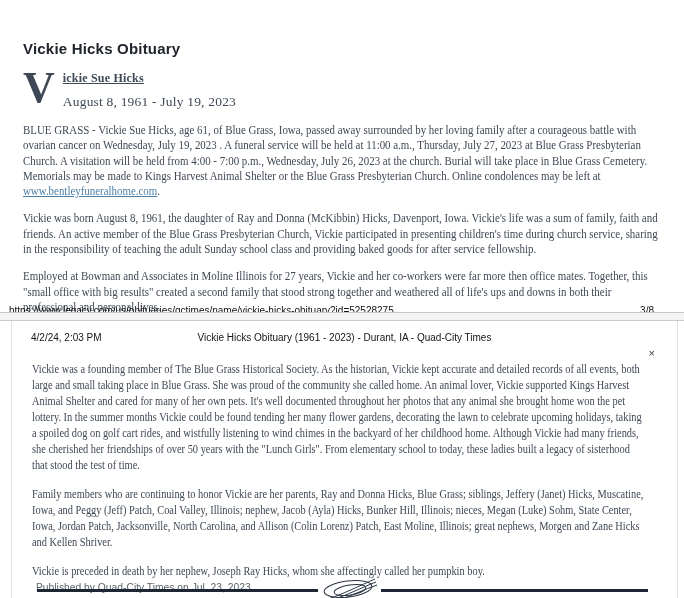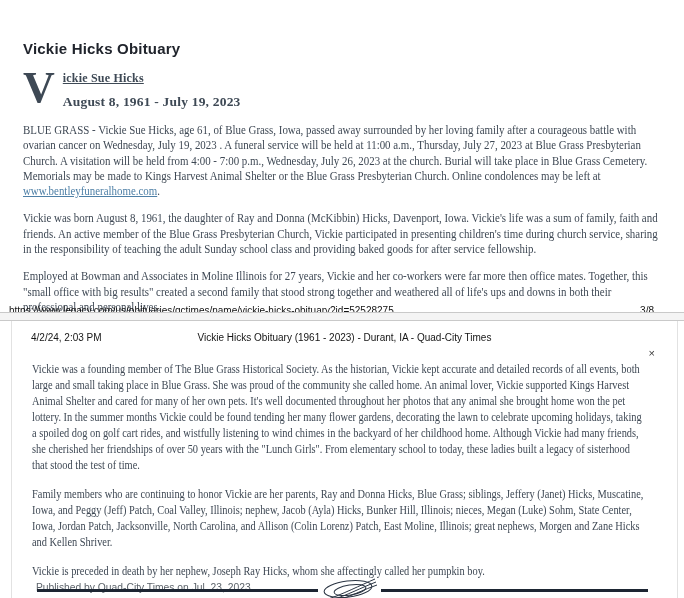--- a/index.html
+++ b/index.html
@@ -10,21 +10,21 @@
   
   .page1{position:absolute;top:0;left:0;width:684px;height:312px;overflow:hidden;background:#fff;margin-top:21px;}
   .p1-inner{padding:19px 0 0 23px;}
   .obit-title{margin:0;font-family:"Liberation Sans",sans-serif;font-size:15px;font-weight:bold;
     color:#20242c;letter-spacing:.2px;}
   .name-block{margin-top:11px;color:#3e4955;}
   .dropcap{float:left;font-family:"Liberation Serif","DejaVu Serif",serif;font-weight:bold;
     font-size:44px;line-height:33px;margin:3px 8px 0 0;color:#3e4955;}
   .name-line1{font-family:"Liberation Serif","DejaVu Serif",serif;font-weight:bold;
     font-size:12px;padding-top:3px;letter-spacing:.2px;text-decoration:underline;}
-  .name-line2{font-family:"Liberation Serif","DejaVu Serif",serif;font-weight:bold;
+  .name-line2{font-family:"Liberation Serif","DejaVu Serif",serif;font-weight:normal;
     font-size:13.5px;margin-top:8px;letter-spacing:.2px;}
   .clear{clear:both;}
   .p1-body{margin-top:13px;width:702px;transform:scaleX(.908);transform-origin:0 0;
     font-family:"Liberation Serif","DejaVu Serif",serif;font-size:12px;line-height:15.3px;color:#3e4854;}
   .p1-body p{margin:0 0 12px 0;}
   .link{color:#4d7fa6;text-decoration:underline;cursor:pointer;}
   .p1-footer{position:absolute;top:284px;left:9px;right:30px;display:flex;
     justify-content:space-between;font-size:10px;color:#111;}
   
   .separator{position:absolute;top:312px;left:0;right:0;height:7px;background:#f4f4f4;

